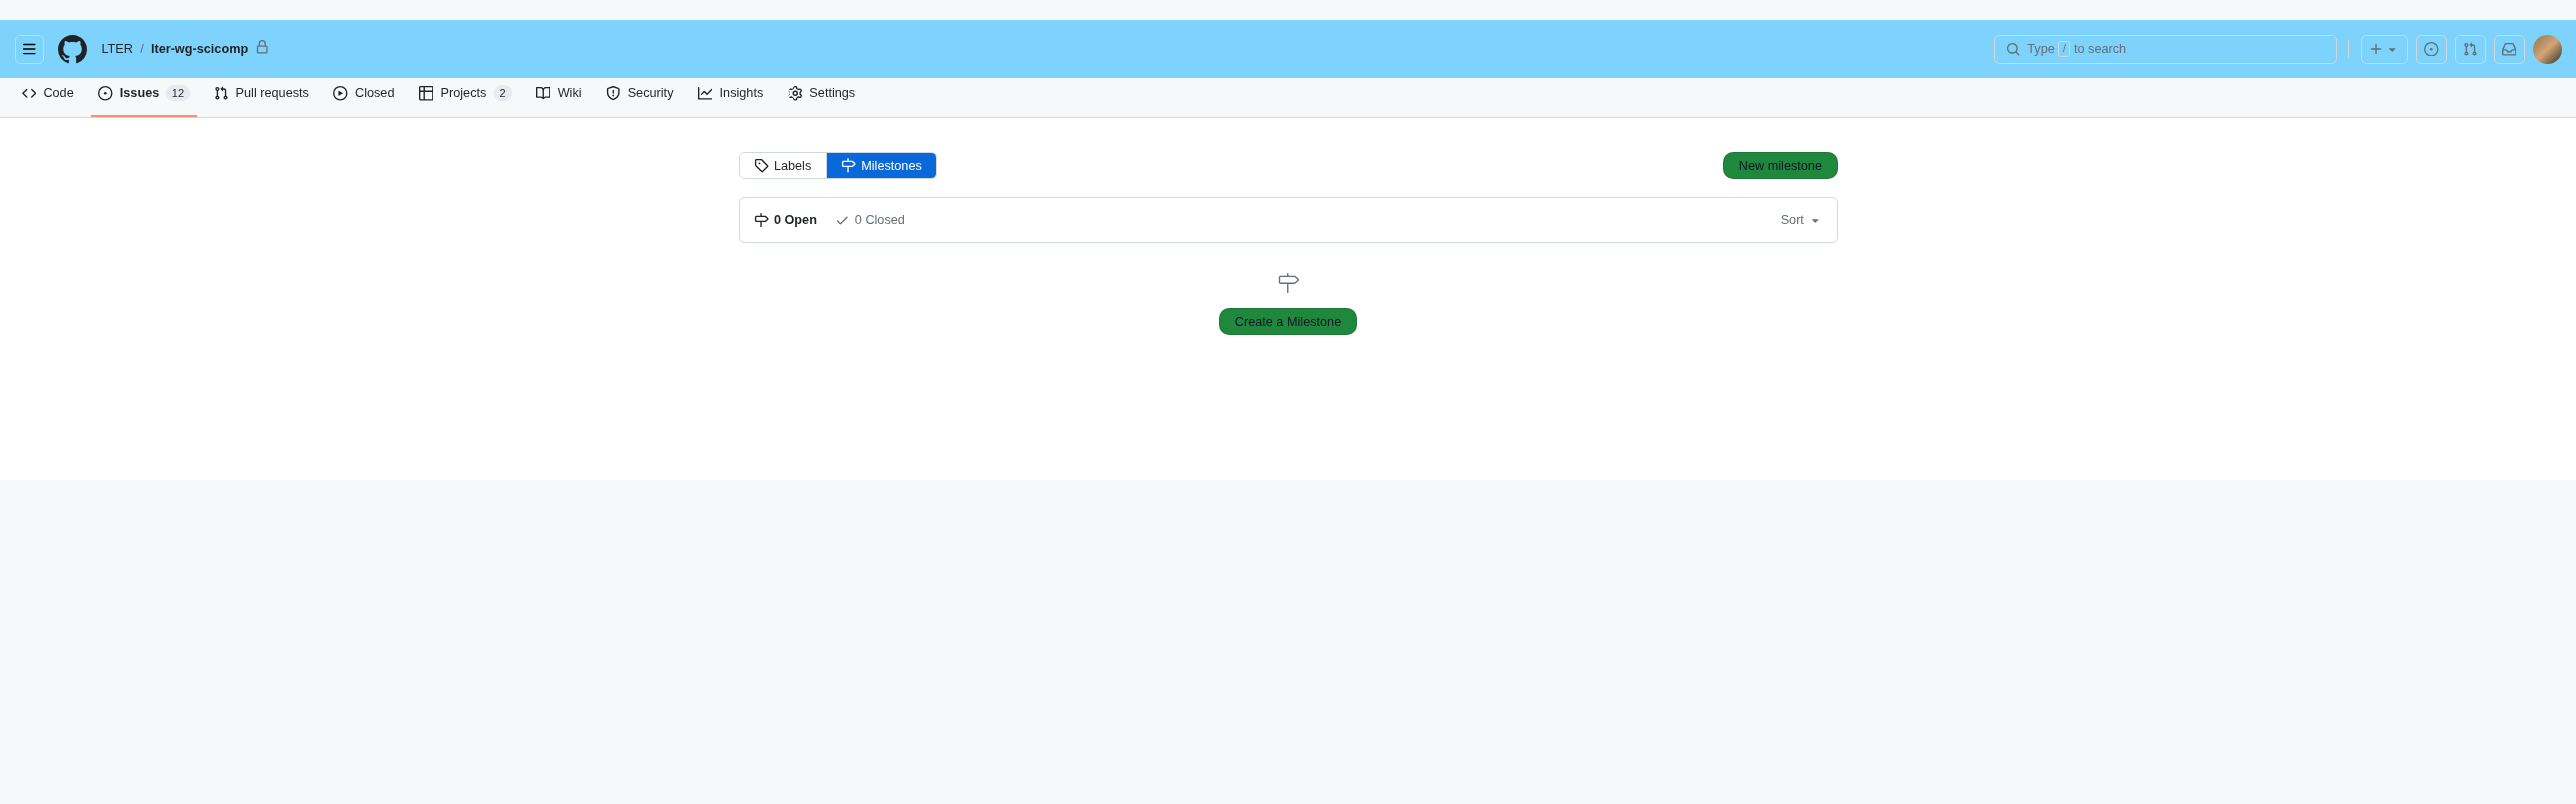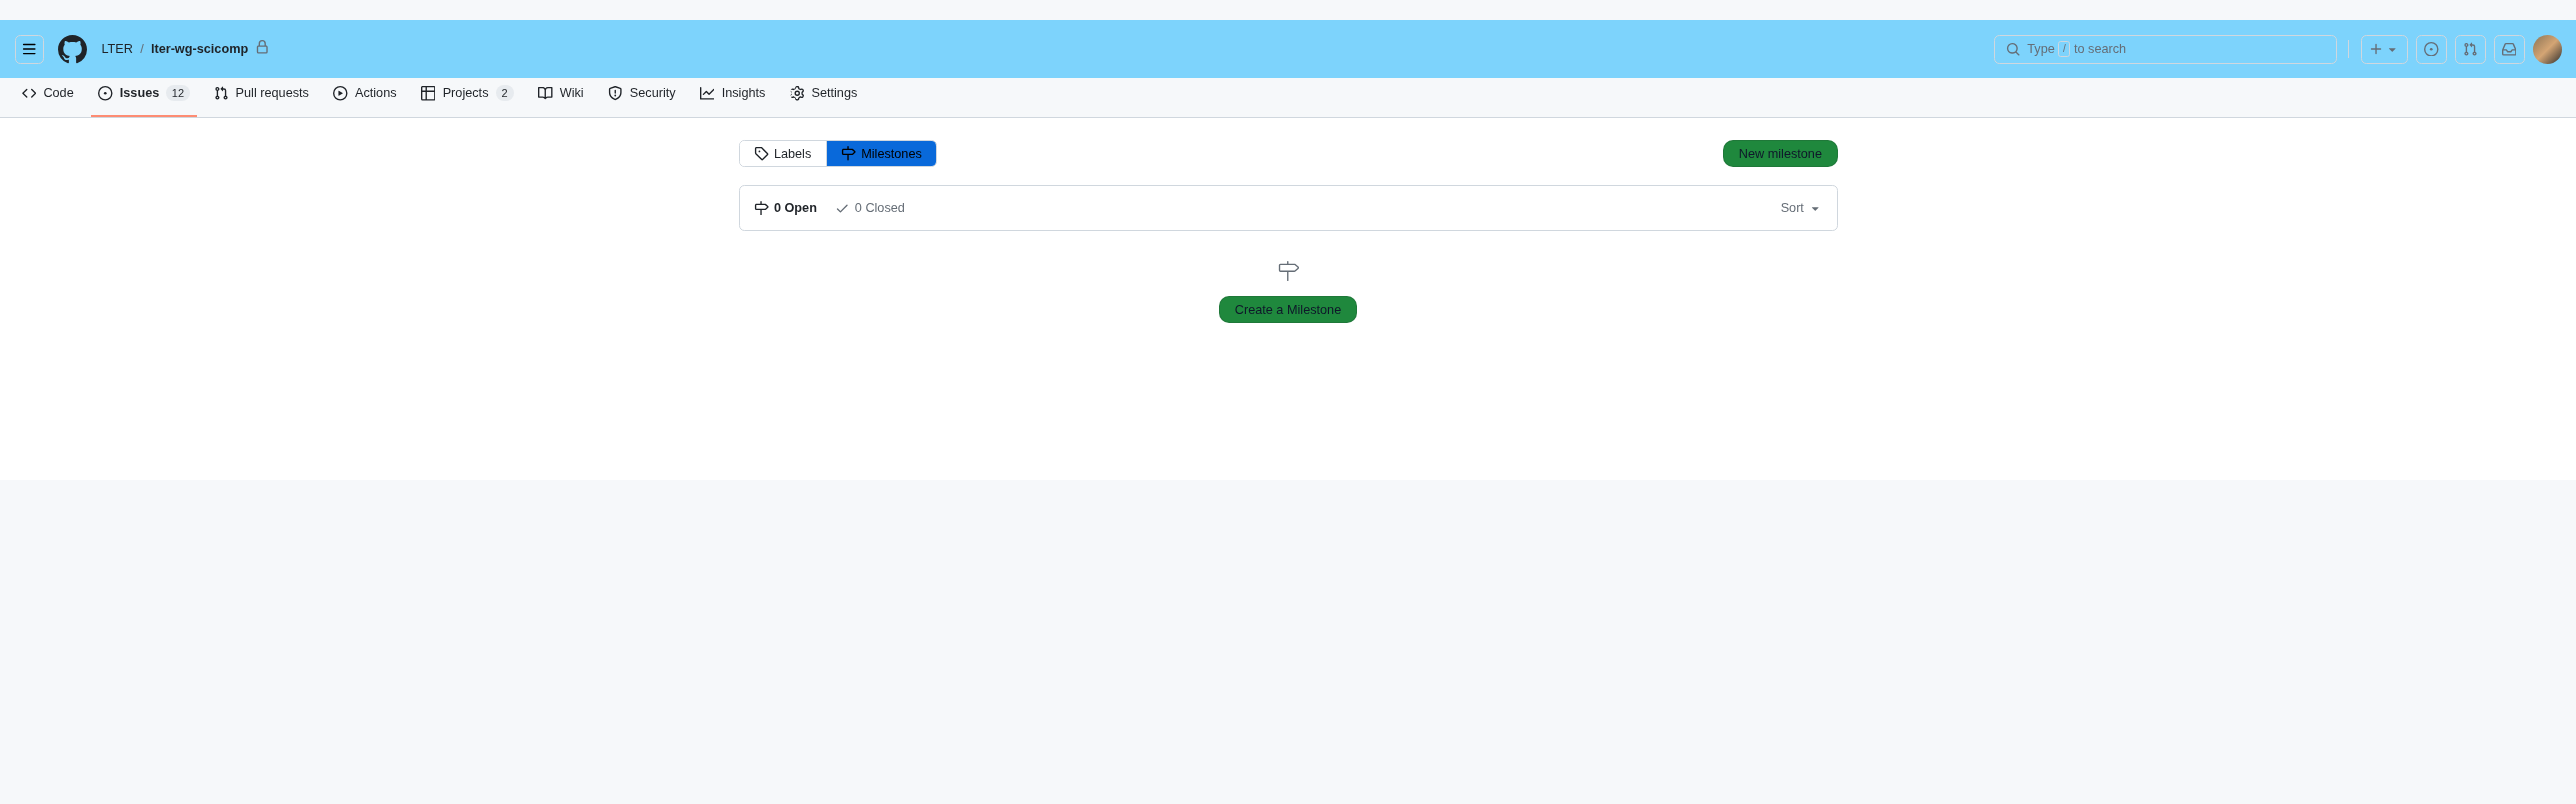--- a/index.html
+++ b/index.html
@@ -163,21 +163,21 @@
       min-width: 18px;
       text-align: center;
     }
     .main {
       background: #ffffff;
       min-height: 362px;
       padding: 22px 0;
     }
     .container {
       max-width: 1157px;
-      margin: 0 auto;
+      margin: 12px auto;
       padding: 0 29px;
     }
     .toolbar {
       display: flex;
       align-items: center;
       justify-content: space-between;
       margin-bottom: 18px;
     }
     .pill-nav {
       display: flex;
@@ -189,21 +189,21 @@
       display: flex;
       align-items: center;
       gap: 5.4px;
       padding: 5.4px 14.5px;
       cursor: pointer;
       font-weight: 500;
       background: #ffffff;
     }
     .pill-item.selected {
       background: #0969da;
-      color: #000000;
+      color: #ffffff;
     }
     .pill-item:first-child {
       border-right: 0.9px solid #d0d7de;
     }
     .btn-primary {
       background: #1f883d;
       color: #0f172a;
       border: 0.9px solid rgba(31,35,40,0.15);
       border-radius: 10px;
       padding: 5.4px 14.5px;
@@ -352,21 +352,21 @@
   <a class="repo-nav-item">
     <svg width="14.5" height="14.5" viewBox="0 0 16 16">
         <path d="M1.5 3.25a2.25 2.25 0 1 1 3 2.122v5.256a2.251 2.251 0 1 1-1.5 0V5.372A2.25 2.25 0 0 1 1.5 3.25Zm5.677-.177L9.573.677A.25.25 0 0 1 10 .854V2.5h1A2.5 2.5 0 0 1 13.5 5v5.628a2.251 2.251 0 1 1-1.5 0V5a1 1 0 0 0-1-1h-1v1.646a.25.25 0 0 1-.427.177L7.177 3.427a.25.25 0 0 1 0-.354ZM3.75 2.5a.75.75 0 1 0 0 1.5.75.75 0 0 0 0-1.5Zm0 9.5a.75.75 0 1 0 0 1.5.75.75 0 0 0 0-1.5Zm8.25.75a.75.75 0 1 0 1.5 0 .75.75 0 0 0-1.5 0Z"></path>
       </svg>
     <span>Pull requests</span>
   </a>
   <a class="repo-nav-item">
     <svg width="14.5" height="14.5" viewBox="0 0 16 16">
         <path d="M8 0a8 8 0 1 1 0 16A8 8 0 0 1 8 0ZM1.5 8a6.5 6.5 0 1 0 13 0 6.5 6.5 0 0 0-13 0Zm4.879-2.773 4.264 2.559a.25.25 0 0 1 0 .428l-4.264 2.559A.25.25 0 0 1 6 10.559V5.442a.25.25 0 0 1 .379-.215Z"></path>
       </svg>
-    <span>Actions</span>
+    <span>Closed</span>
   </a>
   <a class="repo-nav-item">
     <svg width="14.5" height="14.5" viewBox="0 0 16 16">
         <path d="M0 1.75C0 .784.784 0 1.75 0h12.5C15.216 0 16 .784 16 1.75v12.5A1.75 1.75 0 0 1 14.25 16H1.75A1.75 1.75 0 0 1 0 14.25ZM6.5 6.5v8h7.75a.25.25 0 0 0 .25-.25V6.5Zm8-1.5V1.75a.25.25 0 0 0-.25-.25H6.5V5Zm-13 1.5v7.75c0 .138.112.25.25.25H5v-8ZM5 5V1.5H1.75a.25.25 0 0 0-.25.25V5Z"></path>
       </svg>
     <span>Projects</span>
     <span class="counter">2</span>
   </a>
   <a class="repo-nav-item">
     <svg width="14.5" height="14.5" viewBox="0 0 16 16">

